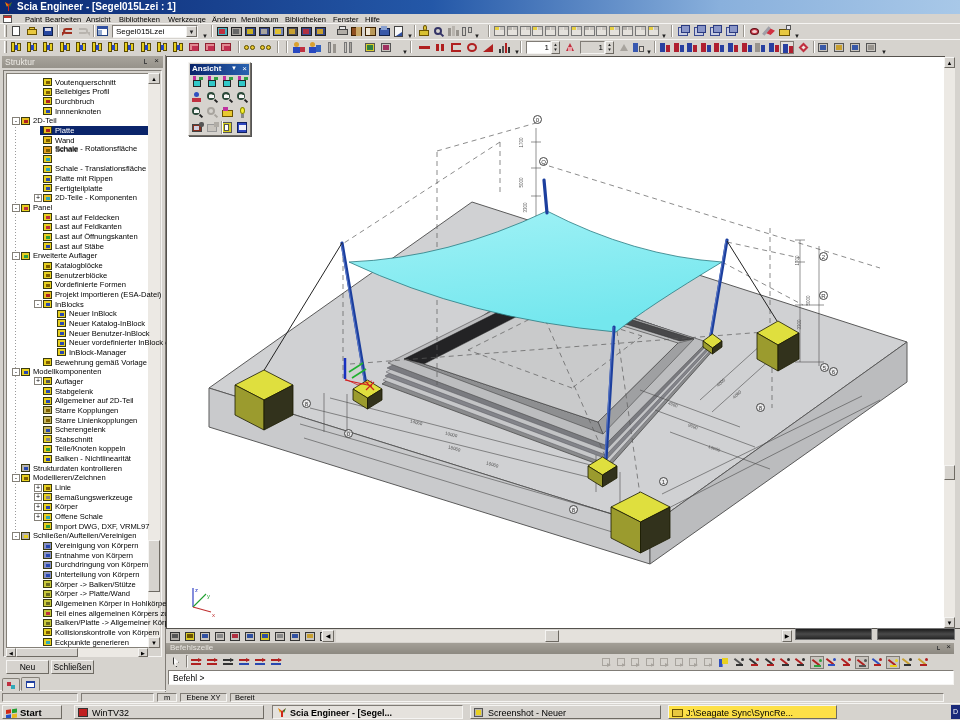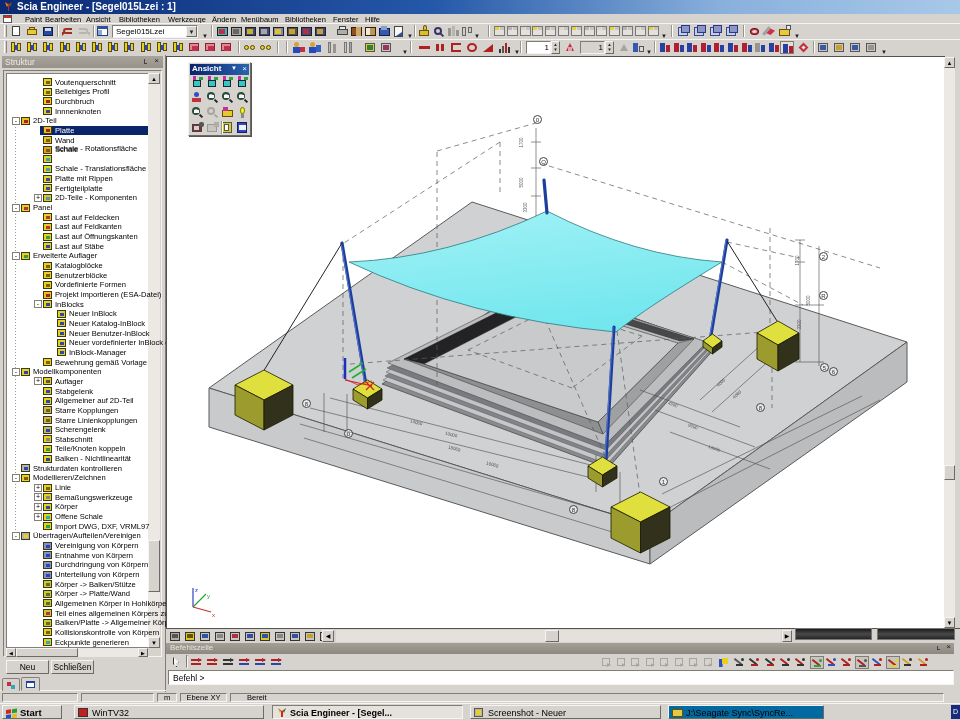--- a/index.html
+++ b/index.html
@@ -669,21 +669,21 @@
   </div>
 <div class="trow" style="left:55px;top:512.0749999999999px;color:#000;">Offene Schale</div>
 <div class="ti" style="left:43px;top:522.23px;background:#e8d020;border:1px solid #3a3a10;">
     <i style="position:absolute;left:2px;top:2px;width:4px;height:3px;background:#30a040;display:block;"></i>
   </div>
 <div class="trow" style="left:55px;top:521.73px;color:#000;">Import DWG, DXF, VRML97</div>
 <div class="pm" style="left:12px;top:531.885px;">-</div>
 <div class="ti" style="left:21px;top:531.885px;background:#b8b4ae;border:1px solid #3a3a10;">
     <i style="position:absolute;left:2px;top:2px;width:4px;height:3px;background:#e8d020;display:block;"></i>
   </div>
-<div class="trow" style="left:33px;top:531.385px;color:#000;">Übertragen/Aufteilen/Vereinigen</div>
+<div class="trow" style="left:33px;top:531.385px;color:#000;">Schließen/Aufteilen/Vereinigen</div>
 <div class="ti" style="left:43px;top:541.54px;background:#8890c0;border:1px solid #3a3a10;">
     <i style="position:absolute;left:2px;top:2px;width:4px;height:3px;background:#2848b0;display:block;"></i>
   </div>
 <div class="trow" style="left:55px;top:541.04px;color:#000;">Vereinigung von Körpern</div>
 <div class="ti" style="left:43px;top:551.1949999999999px;background:#8890c0;border:1px solid #3a3a10;">
     <i style="position:absolute;left:2px;top:2px;width:4px;height:3px;background:#2848b0;display:block;"></i>
   </div>
 <div class="trow" style="left:55px;top:550.6949999999999px;color:#000;">Entnahme von Körpern</div>
 <div class="ti" style="left:43px;top:560.8499999999999px;background:#8890c0;border:1px solid #3a3a10;">
     <i style="position:absolute;left:2px;top:2px;width:4px;height:3px;background:#2848b0;display:block;"></i>
@@ -1154,21 +1154,21 @@
     <i style="position:absolute;left:8px;top:2px;width:3px;height:3px;background:#b02020;border-radius:50%;display:block;"></i>
   </div>
 <div class="abs sunk" style="left:168px;top:670px;width:786px;height:15px;background:#fff;">
     <span style="position:absolute;left:4px;top:2px;font-size:8.5px;color:#000;">Befehl &gt;</span>
   </div>
 <div class="abs" style="left:0;top:692px;width:960px;height:11px;background:#d6d3ce;"></div>
 <div class="abs sunk" style="left:2px;top:693px;width:76px;height:9px;"></div>
 <div class="abs sunk" style="left:81px;top:693px;width:73px;height:9px;"></div>
 <div class="abs sunk" style="left:157px;top:693px;width:20px;height:9px;font-size:7.5px;line-height:8px;text-align:center;color:#000;">m</div>
 <div class="abs sunk" style="left:180px;top:693px;width:47px;height:9px;font-size:7.5px;line-height:8px;text-align:center;color:#000;">Ebene XY</div>
-<div class="abs sunk" style="left:230px;top:693px;width:714px;height:9px;font-size:7.5px;line-height:8px;color:#000;"><span style="margin-left:16px;">Bereit</span></div>
+<div class="abs sunk" style="left:230px;top:693px;width:714px;height:9px;font-size:7.5px;line-height:8px;color:#000;"><span style="margin-left:4px;">Bereit</span></div>
 <div class="abs" style="left:0;top:703px;width:960px;height:17px;background:#d6d3ce;border-top:1px solid #f5f4f2;"></div>
 <div class="abs ras" style="left:2px;top:705px;width:60px;height:14px;background:#d6d3ce;">
     <svg style="position:absolute;left:3px;top:2px;" width="11" height="10">
       <g transform="skewY(-8)">
         <rect x="0" y="2" width="5" height="4" fill="#d02818"></rect>
         <rect x="6" y="2" width="5" height="4" fill="#20a030"></rect>
         <rect x="0" y="7" width="5" height="4" fill="#2050c8"></rect>
         <rect x="6" y="7" width="5" height="4" fill="#e8b820"></rect>
       </g>
     </svg>
@@ -1184,16 +1184,16 @@
       <path d="M1 0 L4 3 L3 5 Z" fill="#e8a000"></path>
       <path d="M9 0 L6 3 L7 5 Z" fill="#208030"></path>
     </svg>
     <span style="position:absolute;left:17px;top:1.5px;font-size:9px;font-weight:bold;color:#000;white-space:nowrap;">Scia Engineer - [Segel...</span>
   </div>
 <div class="abs ras" style="left:470px;top:705px;width:191px;height:14px;background:#d6d3ce;overflow:hidden;">
     <i style="position:absolute;left:3px;top:2px;width:9px;height:9px;background:#b8b4ae;border:1px solid #555;display:block;"></i>
     <i style="position:absolute;left:5px;top:4px;width:5px;height:5px;background:#e8d020;display:block;"></i>
     <span style="position:absolute;left:17px;top:1.5px;font-size:9px;font-weight:normal;color:#000;white-space:nowrap;">Screenshot - Neuer</span>
   </div>
-<div class="abs ras" style="left:668px;top:705px;width:156px;height:14px;background:#0369a1;overflow:hidden;">
+<div class="abs ras" style="left:668px;top:705px;width:169px;height:14px;background:#fde047;overflow:hidden;">
     <i style="position:absolute;left:3px;top:3px;width:11px;height:8px;background:#e8c840;border:1px solid #6a5200;display:block;"></i>
     <span style="position:absolute;left:17px;top:1.5px;font-size:9px;font-weight:normal;color:#000;white-space:nowrap;">J:\Seagate Sync\SyncRe...</span>
   </div>
 <div class="abs" style="left:951px;top:705px;width:9px;height:14px;background:#1a2a7a;color:#fff;font-size:7px;line-height:14px;text-align:center;">D</div>
 </body></html>

